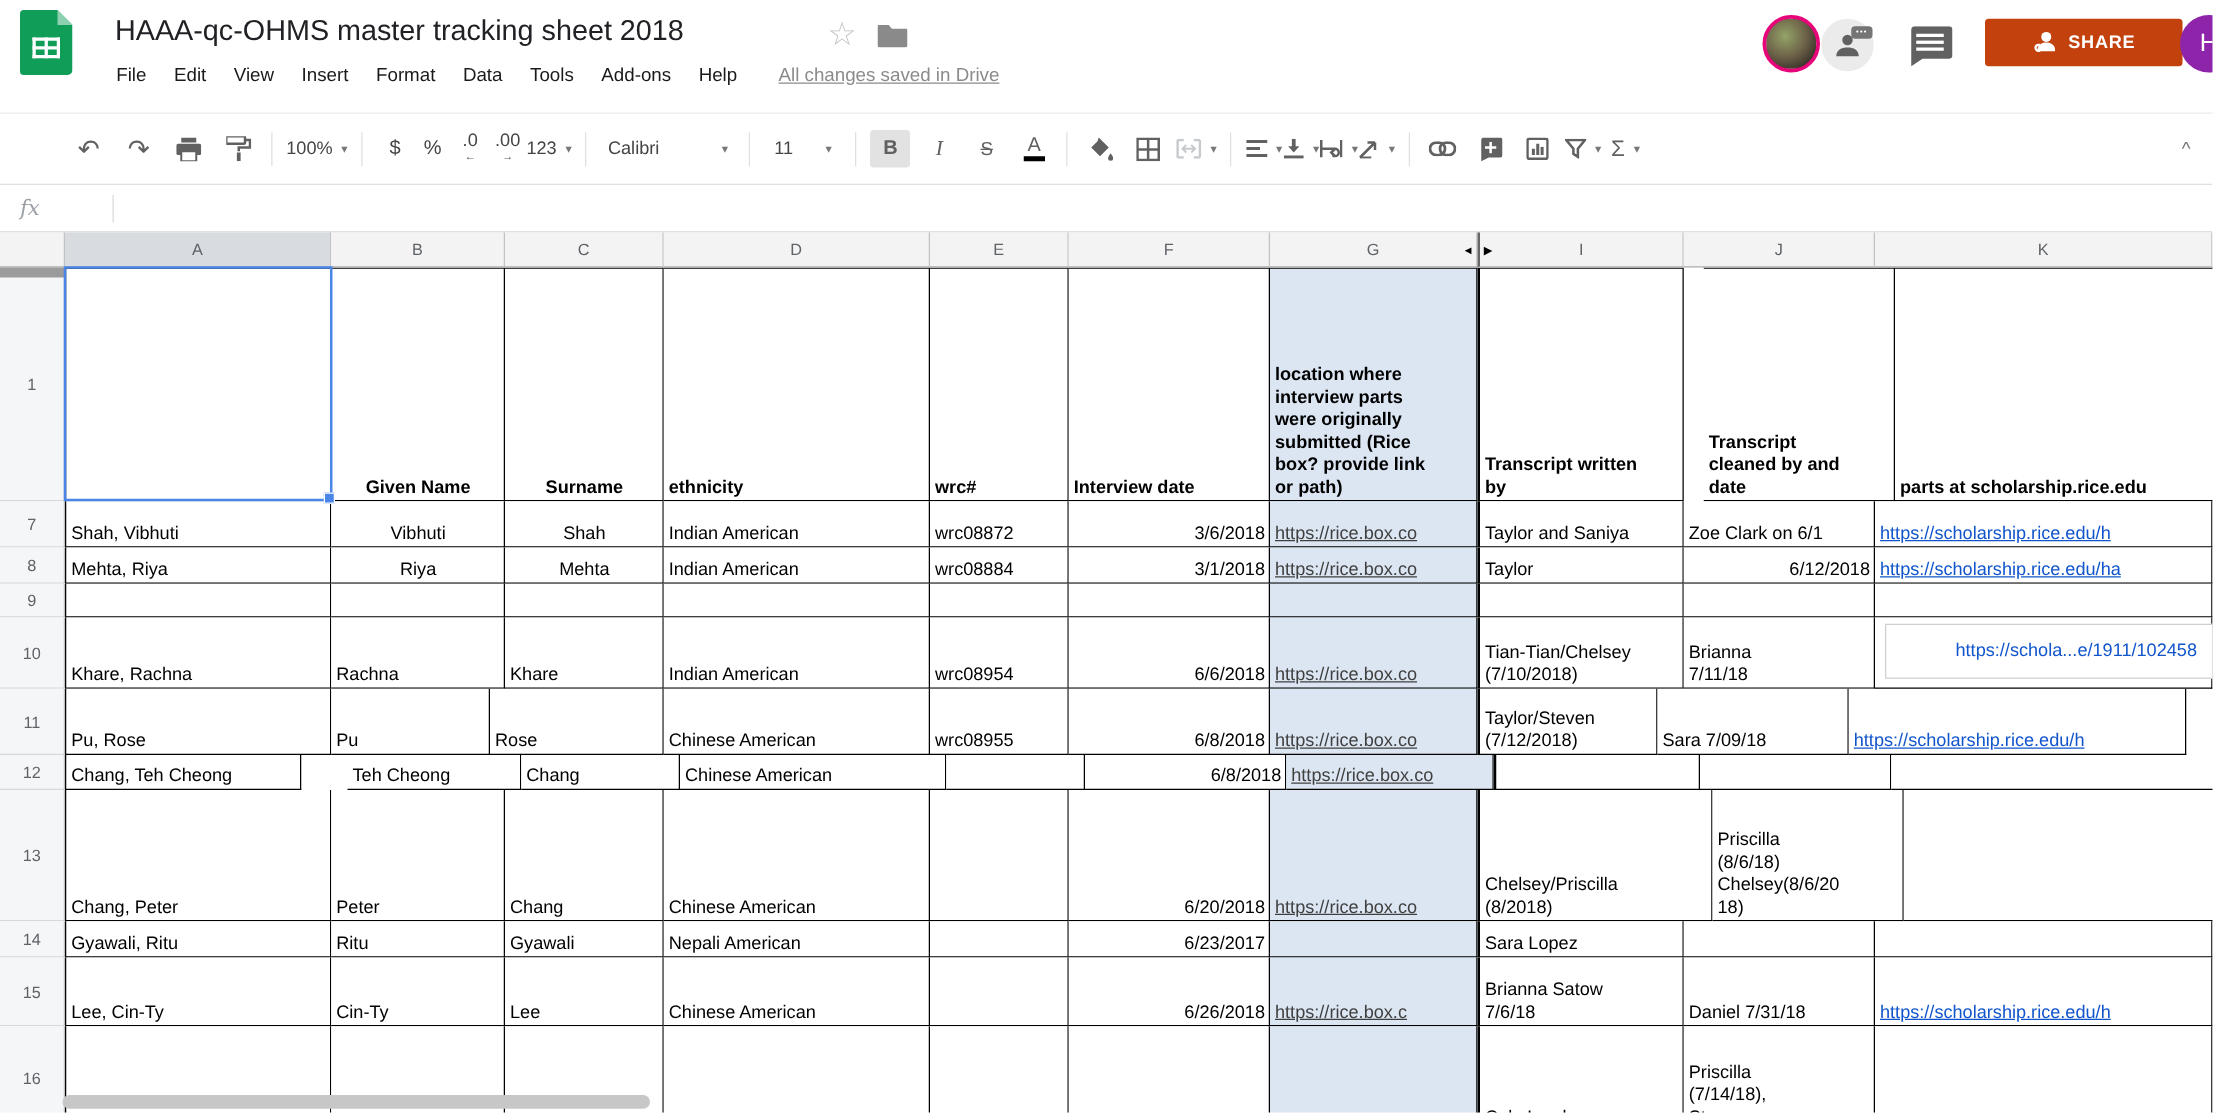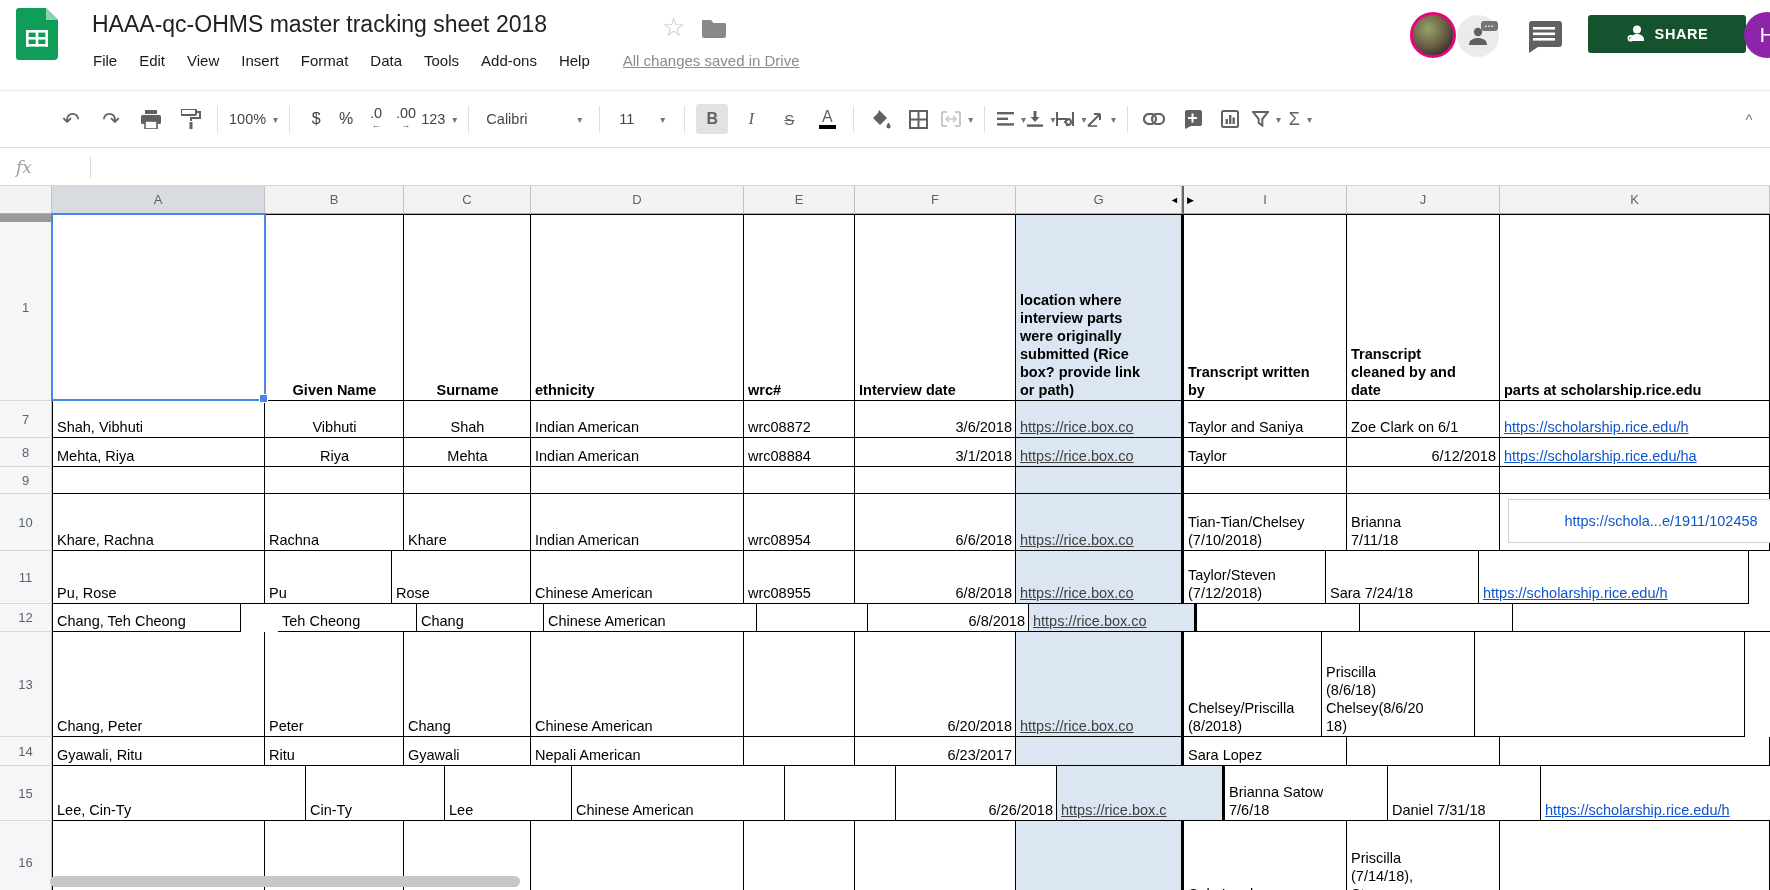--- a/index.html
+++ b/index.html
@@ -13,21 +13,21 @@
   #menubar{left:82px;top:48px;display:flex;align-items:center;height:24px}
   #menubar .mi{padding:0 11px;font-size:15px;color:#1a1a1a;cursor:pointer}
   #saved{margin-left:22px;font-size:15px;color:#8b8b8b;text-decoration:underline}
   .avatar{border-radius:50%;box-sizing:border-box}
   #cat{left:1410px;top:12px;width:46px;height:46px;border:3px solid #e6067a;
        background:radial-gradient(circle at 38% 35%,#94a468,#6b5f47 48%,#3a342a 78%,#25221b)}
   #anon{left:1457px;top:15px;width:42px;height:42px;background:#ebebeb;display:flex;align-items:center;justify-content:center}
   #anonbadge{position:absolute;left:24px;top:6px;width:17px;height:10px;background:#757575;border-radius:3px;
              color:#fff;font-size:6px;line-height:10px;text-align:center;letter-spacing:1px}
   #commentbtn{left:1526px;top:21px}
-  #share{left:1588px;top:15px;width:158px;height:38px;background:#14532d;border-radius:3px;display:flex;
+  #share{left:1588px;top:15px;width:158px;height:38px;background:#c2410c;border-radius:3px;display:flex;
          align-items:center;justify-content:center;gap:9px;cursor:pointer}
   #share span{color:#fff;font-weight:bold;font-size:14.5px;letter-spacing:.6px}
   #havatar{left:1744px;top:12px;width:46px;height:46px;background:#8e24aa;color:#fff;display:flex;
            align-items:center;justify-content:center;font-size:20px}
 
   
   #toolbar{left:0;top:90px;width:1770px;height:58px;border-top:1px solid #ececec;border-bottom:1px solid #e0e0e0;
            display:flex;align-items:center;padding-left:56px;box-sizing:border-box}
   .ti{display:flex;align-items:center;justify-content:center;min-width:30px;height:30px;color:#616161;
       font-size:15px;cursor:pointer;flex:none}
@@ -346,21 +346,21 @@
       <div class="cell rt bold" style="width: 111px;">wrc#</div>
       <div class="cell rt bold" style="width: 161px;">Interview date</div>
       <div class="cell rt gbg bold wrap" style="width: 166px;">location where
 interview parts
 were originally
 submitted (Rice
 box? provide link
 or path)</div>
       <div class="cell ib rt bold wrap" style="width: 165px;">Transcript written
 by</div>
-      <div class="cell rt bold wrap" style="width: 153px;">Transcript
+      <div class="cell rt bold wrap" style="width: 153px; margin-left: 16px;">Transcript
 cleaned by and
 date</div>
       <div class="cell rt bold" style="width: 270px;">parts at scholarship.rice.edu</div>
     </div>
     <div class="grow" style="height: 37px;">
       <div class="rowhdr">7</div>
       <div class="cell c0" style="width: 213px;">Shah, Vibhuti</div>
       <div class="cell ac" style="width: 139px;">Vibhuti</div>
       <div class="cell ac" style="width: 127px;">Shah</div>
       <div class="cell" style="width: 213px;">Indian American</div>
@@ -418,21 +418,21 @@
       <div class="rowhdr">11</div>
       <div class="cell c0" style="width: 213px; text-align: center;">Pu, Rose</div>
       <div class="cell" style="width: 127px;">Pu</div>
       <div class="cell" style="width: 139px;">Rose</div>
       <div class="cell" style="width: 213px;">Chinese American</div>
       <div class="cell" style="width: 111px;">wrc08955</div>
       <div class="cell ar" style="width: 161px;">6/8/2018</div>
       <div class="cell gbg rl" style="width: 166px;">https://rice.box.co</div>
       <div class="cell ib wrap" style="width: 144px;">Taylor/Steven
 (7/12/2018)</div>
-      <div class="cell" style="width: 153px;">Sara 7/24/18</div>
+      <div class="cell" style="width: 153px;">Sara 7/09/18</div>
       <div class="cell bl" style="width: 270px;">https://scholarship.rice.edu/h</div>
     </div>
     <div class="grow" style="height: 28px;">
       <div class="rowhdr">12</div>
       <div class="cell c0" style="width: 189px;">Chang, Teh Cheong</div>
       <div class="cell" style="width: 139px; margin-left: 37px;">Teh Cheong</div>
       <div class="cell" style="width: 127px;">Chang</div>
       <div class="cell" style="width: 213px;">Chinese American</div>
       <div class="cell" style="width: 111px;"></div>
       <div class="cell ar" style="width: 161px;">6/8/2018</div>
@@ -443,21 +443,21 @@
     </div>
     <div class="grow" style="height: 105px;">
       <div class="rowhdr">13</div>
       <div class="cell c0" style="width: 213px;">Chang, Peter</div>
       <div class="cell" style="width: 139px;">Peter</div>
       <div class="cell" style="width: 127px;">Chang</div>
       <div class="cell" style="width: 213px;">Chinese American</div>
       <div class="cell" style="width: 111px;"></div>
       <div class="cell ar" style="width: 161px;">6/20/2018</div>
       <div class="cell gbg rl" style="width: 166px;">https://rice.box.co</div>
-      <div class="cell ib wrap" style="width: 140px;">Chelsey/Priscilla
+      <div class="cell ib wrap" style="width: 188px;">Chelsey/Priscilla
 (8/2018)</div>
       <div class="cell wrap" style="width: 153px;">Priscilla
 (8/6/18)
 Chelsey(8/6/20
 18)</div>
       <div class="cell" style="width: 270px;"></div>
     </div>
     <div class="grow" style="height: 29px;">
       <div class="rowhdr">14</div>
       <div class="cell c0" style="width: 213px;">Gyawali, Ritu</div>
@@ -466,21 +466,21 @@
       <div class="cell" style="width: 213px;">Nepali American</div>
       <div class="cell" style="width: 111px;"></div>
       <div class="cell ar" style="width: 161px;">6/23/2017</div>
       <div class="cell gbg" style="width: 166px;"></div>
       <div class="cell ib" style="width: 165px;">Sara Lopez</div>
       <div class="cell" style="width: 153px;"></div>
       <div class="cell" style="width: 270px;"></div>
     </div>
     <div class="grow" style="height: 55px;">
       <div class="rowhdr">15</div>
-      <div class="cell c0" style="width: 254px;">Lee, Cin-Ty</div>
+      <div class="cell c0" style="width: 213px;">Lee, Cin-Ty</div>
       <div class="cell" style="width: 139px;">Cin-Ty</div>
       <div class="cell" style="width: 127px;">Lee</div>
       <div class="cell" style="width: 213px;">Chinese American</div>
       <div class="cell" style="width: 111px;"></div>
       <div class="cell ar" style="width: 161px;">6/26/2018</div>
       <div class="cell gbg rl" style="width: 166px;">https://rice.box.c</div>
       <div class="cell ib wrap" style="width: 165px;">Brianna Satow
 7/6/18</div>
       <div class="cell" style="width: 153px;">Daniel 7/31/18</div>
       <div class="cell bl" style="width: 270px;">https://scholarship.rice.edu/h</div>

